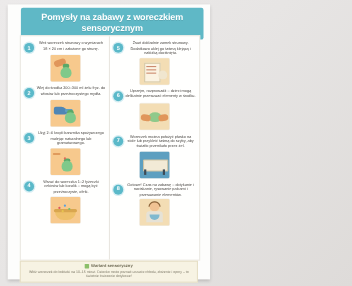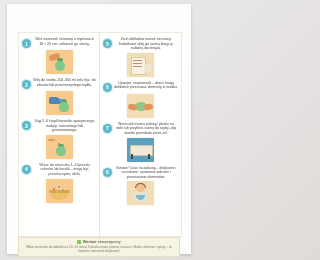--- a/index.html
+++ b/index.html
@@ -98,20 +98,23 @@
   .fsq{width:3.5px;height:3.5px;background:#8cbf6a;border-radius:.5px;}
   .fbody{
     font-size:3.2px;line-height:4.2px;color:#7d7867;margin-top:1px;
   }
 </style>
 </head>
 <body>
 
 <div class="page">
 
+  <div class="header">
+    <div class="ttl">Pomysły na zabawy z woreczkiem sensorycznym</div>
+  </div>
 
   <div class="board">
 
     <div class="col left">
 
       <div class="step">
         <div class="num">1</div>
         <div class="txt">Weź woreczek strunowy o wymiarach 18 × 20 cm i założone go strunę.</div>
       </div>
       <div class="thumb peach">

